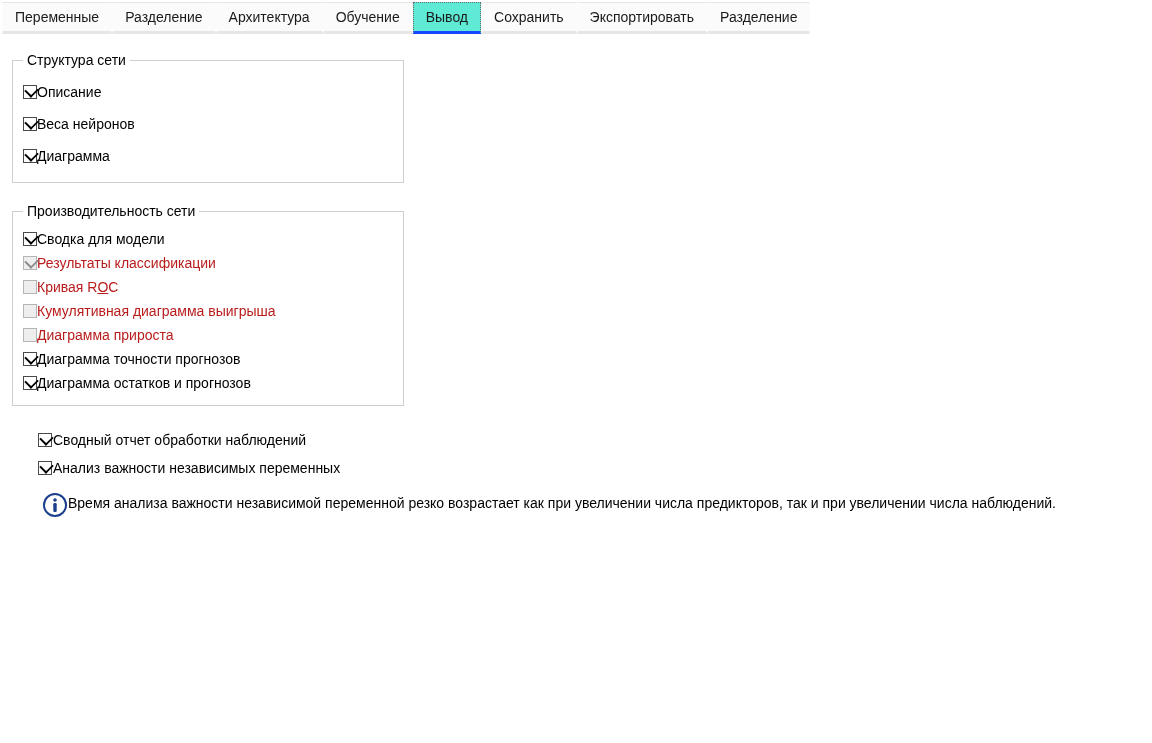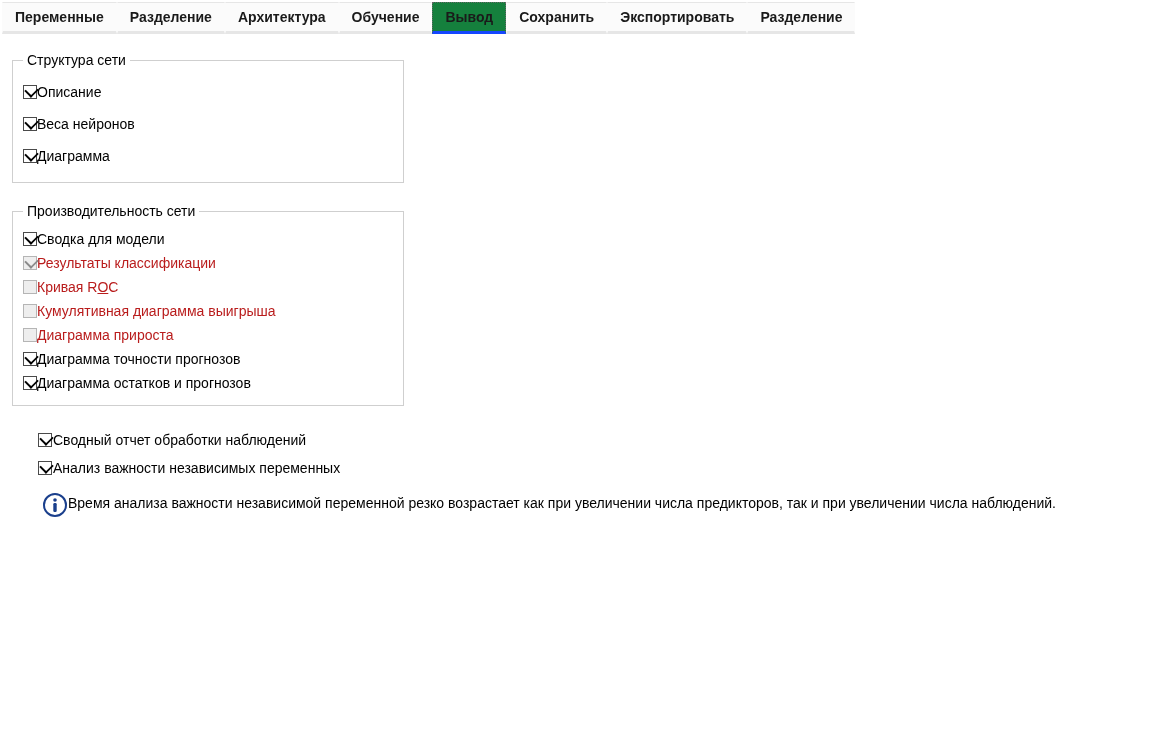--- a/index.html
+++ b/index.html
@@ -10,36 +10,35 @@
     background: #ffffff;
     font-family: Arial, Helvetica, sans-serif;
     font-size: 14px;
     color: #000;
   }
   .tabbar {
     display: flex;
     align-items: stretch;
     padding: 2px 2px 0 2px;
     gap: 0;
-    font-weight: bold;
   }
   .tab {
     padding: 6px 12px 6px 12px;
     border: 1px solid transparent;
     background: #fbfbfb;
     color: #1a1a1a;
     cursor: pointer;
     position: relative;
     border-top: 1px solid #e6e6e6;
     border-left: 1px solid transparent;
     border-right: 1px solid transparent;
     border-bottom: 3px solid #e6e6e6;
   }
   .tab.active {
-    background: #15803d;
+    background: #5eead4;
     border: 1px dotted #666;
     border-bottom: 3px solid #1546ff;
   }
   .content {
     padding: 18px 12px;
   }
   fieldset.group {
     border: 1px solid #cfcfcf;
     margin: 0 0 20px 0;
     padding: 8px 10px 10px 10px;

